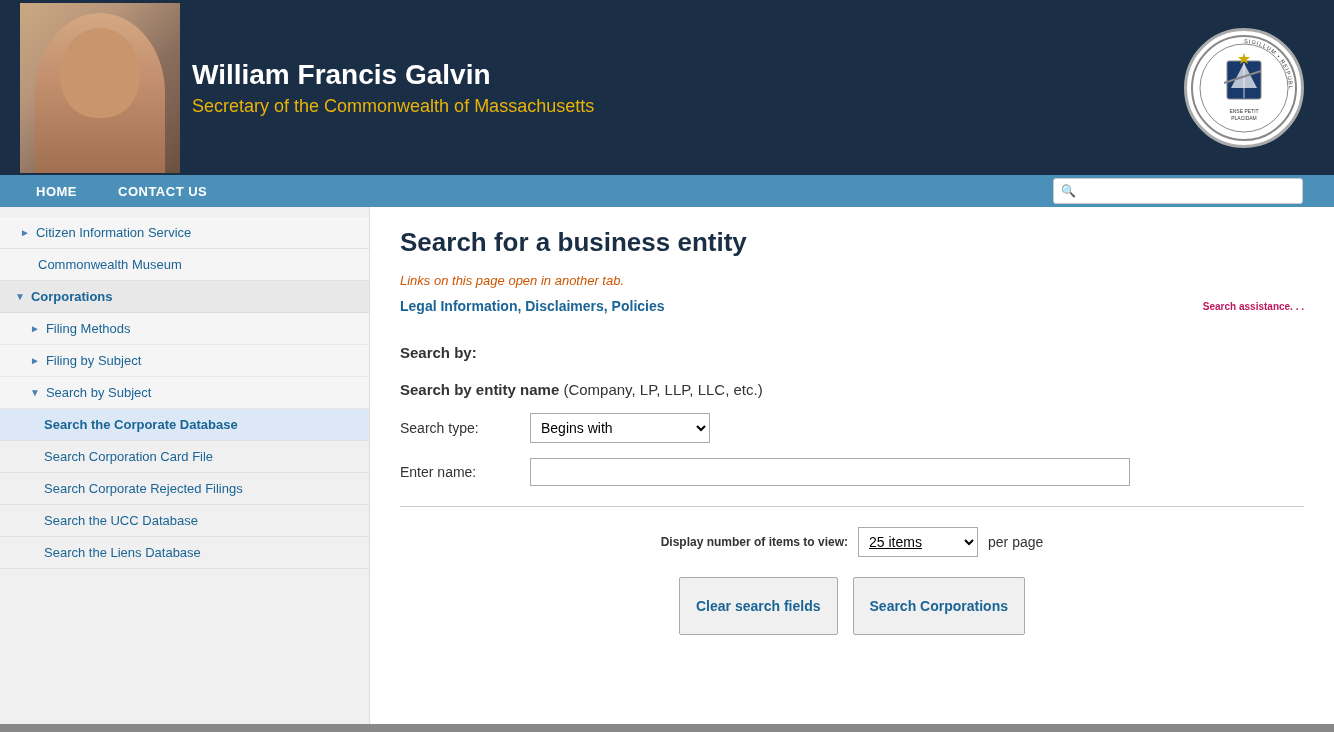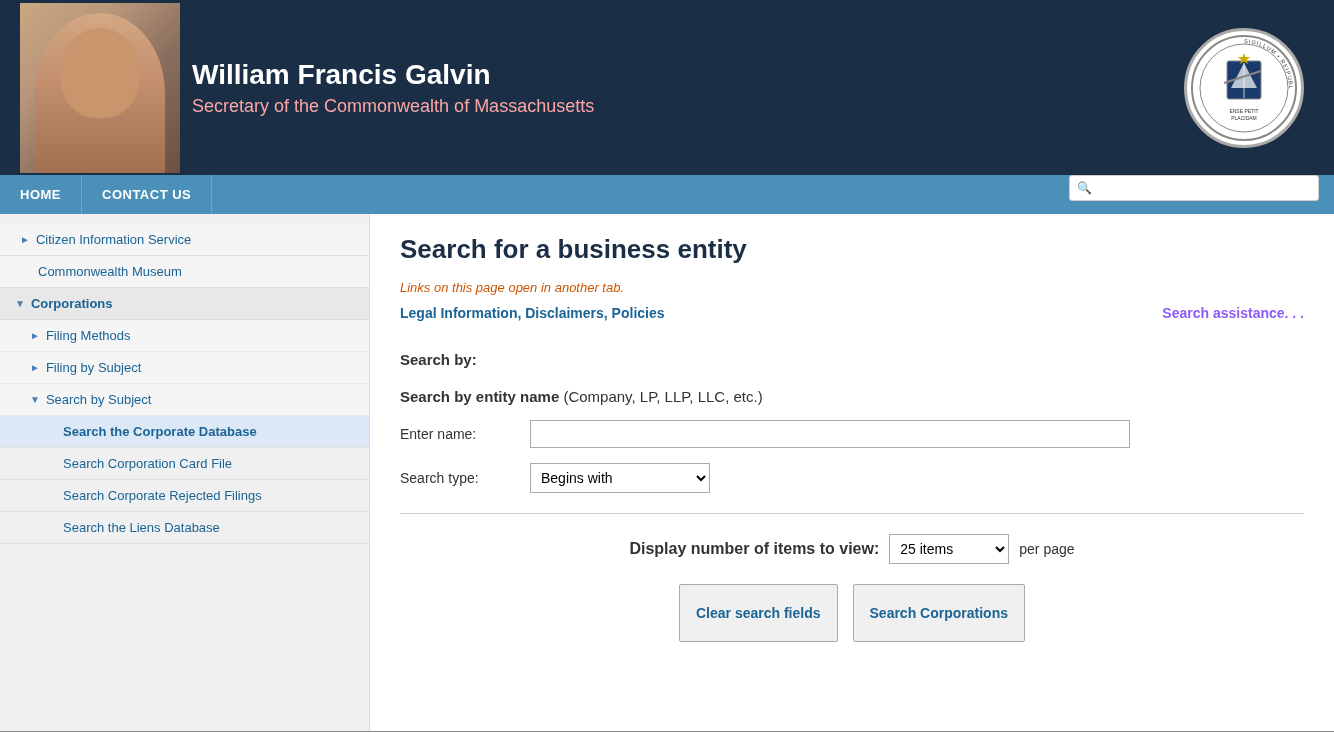--- a/index.html
+++ b/index.html
@@ -46,21 +46,21 @@
       margin-left: 12px;
       color: white;
     }
     .header-name {
       font-size: 28px;
       font-weight: bold;
       color: white;
     }
     .header-title {
       font-size: 18px;
-      color: #fca5a5;
+      color: #eab308;
       margin-top: 5px;
     }
     .header-seal {
       position: absolute;
       right: 30px;
       top: 50%;
       transform: translateY(-50%);
       width: 120px;
       height: 120px;
     }
@@ -74,23 +74,23 @@
       align-items: center;
       justify-content: center;
       position: relative;
       overflow: hidden;
     }
 
     
     .navbar {
       background: #4a90b8;
       display: flex;
-      align-items: flex-start;
-      padding: 0;
-      height: 39px;
+      align-items: center;
+      padding: 16px;
+      height: 24px;
     }
     .nav-items {
       display: flex;
       align-items: stretch;
       height: 100%;
     }
     .nav-item {
       color: white;
       padding: 0 20px;
       display: flex;
@@ -182,21 +182,21 @@
       align-items: center;
       font-size: 13px;
       background: #f5f5f5;
       border-bottom: 1px solid #e8e8e8;
     }
     .sidebar-sub-item-link {
       color: #1a6496;
       text-decoration: none;
     }
     .sidebar-nested-item {
-      padding: 8px 15px 8px 63px;
+      padding: 8px 15px 8px 44px;
       cursor: pointer;
       display: flex;
       align-items: center;
       font-size: 13px;
       background: #f0f0f0;
       border-bottom: 1px solid #e0e0e0;
     }
     .sidebar-nested-item.active {
       background: #dce8f5;
     }
@@ -235,23 +235,23 @@
       margin-bottom: 20px;
       padding-bottom: 10px;
     }
     .legal-link {
       color: #1a6496;
       font-weight: bold;
       font-size: 14px;
       text-decoration: none;
     }
     .search-assistance-link {
-      color: #8b5cf6;
-      font-weight: bold;
-      font-size: 14px;
+      color: #be185d;
+      font-weight: bold;
+      font-size: 10px;
       text-decoration: none;
     }
     .search-section {
       margin-bottom: 20px;
     }
     .search-by-label {
       font-weight: bold;
       color: #333;
       font-size: 15px;
       margin-bottom: 10px;
@@ -318,30 +318,31 @@
     }
     .display-row {
       display: flex;
       align-items: center;
       justify-content: center;
       margin-bottom: 20px;
       gap: 10px;
     }
     .display-label {
       font-weight: bold;
-      font-size: 16px;
+      font-size: 12px;
       color: #333;
     }
     .display-select {
       height: 30px;
       border: 1px solid #aaa;
       padding: 0 6px;
       font-size: 14px;
       background: white;
       width: 120px;
+      text-decoration: underline;
     }
     .per-page-text {
       font-size: 14px;
       color: #333;
     }
     .button-row {
       display: flex;
       gap: 15px;
       justify-content: center;
     }
@@ -446,20 +447,23 @@
       <a class="sidebar-sub-item-link">Search by Subject</a>
     </div>
     <div class="sidebar-nested-item active">
       <a class="sidebar-nested-link">Search the Corporate Database</a>
     </div>
     <div class="sidebar-nested-item">
       <a class="sidebar-nested-link-normal">Search Corporation Card File</a>
     </div>
     <div class="sidebar-nested-item">
       <a class="sidebar-nested-link-normal">Search Corporate Rejected Filings</a>
+    </div>
+    <div class="sidebar-nested-item">
+      <a class="sidebar-nested-link-normal">Search the UCC Database</a>
     </div>
     <div class="sidebar-nested-item">
       <a class="sidebar-nested-link-normal">Search the Liens Database</a>
     </div>
   </div>
 
   <div class="content">
     <div class="page-title">Search for a business entity</div>
     <div class="info-text">Links on this page open in another tab.</div>
     <div class="legal-links">
@@ -468,35 +472,35 @@
     </div>
 
     <div class="search-section">
       <div class="search-by-label">Search by:</div>
     </div>
 
     <div class="entity-name-section">
       <div class="entity-name-label">
         <strong>Search by entity name</strong>
         <span>(Company, LP, LLP, LLC, etc.)</span>
-      </div>
-
-      <div class="form-row">
-        <div class="form-label">Enter name:</div>
-        <input type="text" class="form-input" value="" style="">
       </div>
 
       <div class="form-row">
         <div class="form-label">Search type:</div>
         <select class="form-select">
           <option value="begins_with">Begins with</option>
           <option value="contains">Contains</option>
           <option value="exact">Exact match</option>
         </select>
       </div>
+
+      <div class="form-row">
+        <div class="form-label">Enter name:</div>
+        <input type="text" class="form-input" value="" style="">
+      </div>
     </div>
 
     <hr class="divider">
 
     <div class="display-row">
       <span class="display-label">Display number of items to view:</span>
       <select class="display-select">
         <option value="25">25 items</option>
         <option value="50">50 items</option>
         <option value="100">100 items</option>

